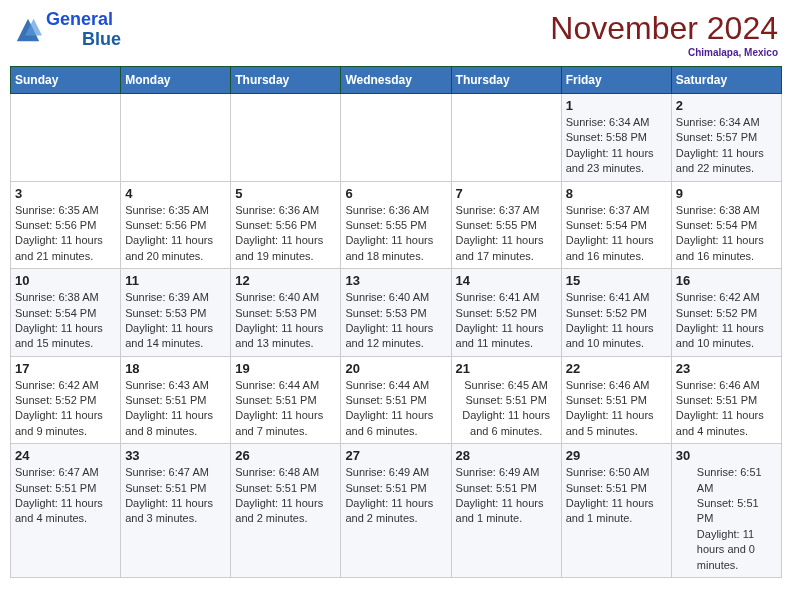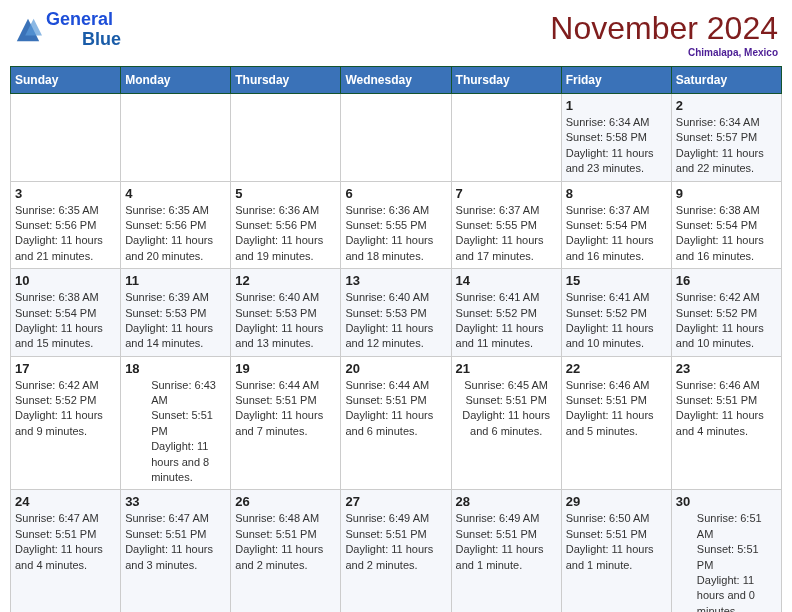--- a/index.html
+++ b/index.html
@@ -232,21 +232,21 @@
       </tr>
       <tr>
         <td>
           <span class="day-number">17</span>
           <div class="day-info" style="white-space: pre-line;">Sunrise: 6:42 AM
 Sunset: 5:52 PM
 Daylight: 11 hours and 9 minutes.</div>
         </td>
         <td>
           <span class="day-number">18</span>
-          <div class="day-info" style="white-space: pre-line; margin-left: 26px;">Sunrise: 6:43 AM
+          <div class="day-info" style="white-space: pre-line;">Sunrise: 6:43 AM
 Sunset: 5:51 PM
 Daylight: 11 hours and 8 minutes.</div>
         </td>
         <td>
           <span class="day-number">19</span>
           <div class="day-info" style="white-space: pre-line;">Sunrise: 6:44 AM
 Sunset: 5:51 PM
 Daylight: 11 hours and 7 minutes.</div>
         </td>
         <td>

